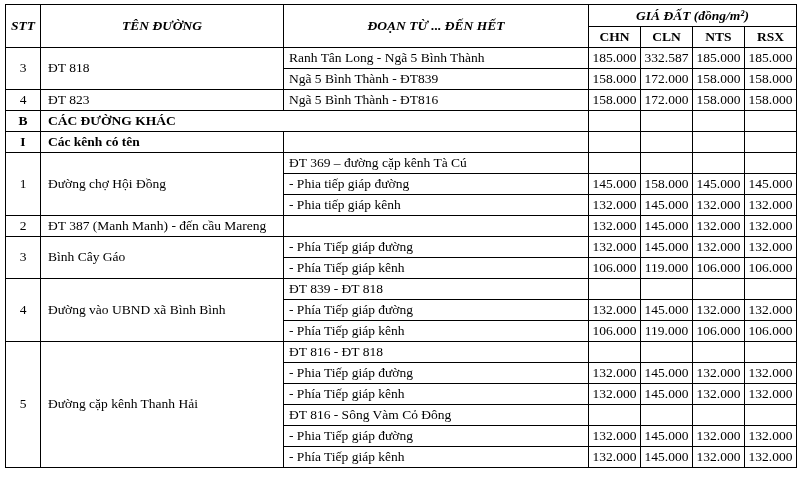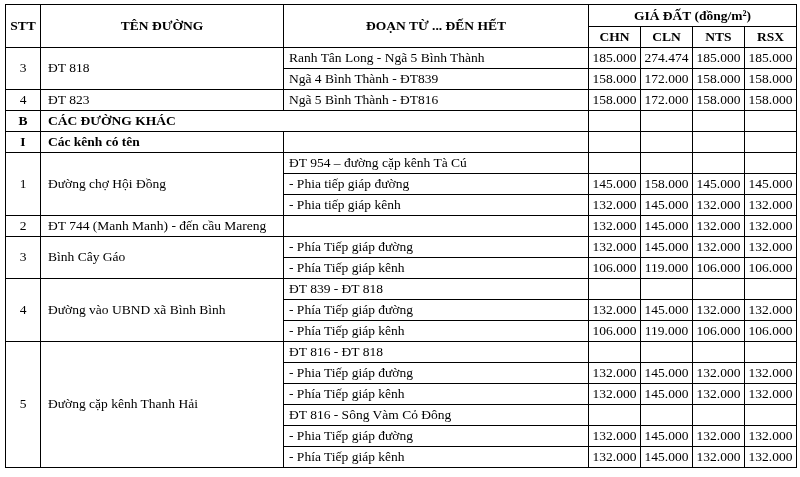--- a/index.html
+++ b/index.html
@@ -32,21 +32,21 @@
     overflow: hidden;
     white-space: nowrap;
     vertical-align: middle;
     empty-cells: show;
   }
   .price-table thead th {
     font-weight: bold;
     text-align: center;
     padding: 2px 2px;
   }
-  .price-table thead tr.hrow1 { height: 22px; }
+  .price-table thead tr.hrow1 { height: 22px; font-style: italic; }
   .price-table thead tr.hrow2 { height: 17px; }
   .price-table tbody tr { height: 21px; }
   td.k-stt  { text-align: center; padding: 1px 2px; }
   td.k-name { text-align: left; padding-left: 7px; }
   td.k-seg  { text-align: left; padding-left: 5px; margin-left: 36px; }
   td.k-val  { text-align: center; padding: 1px 2px; }
   td.k-sec  { text-align: left; padding-left: 7px; font-weight: bold; margin-left: 27px; }
   td.bold   { font-weight: bold; }
 </style>
 </head>
@@ -75,26 +75,26 @@
       <th>NTS</th>
       <th>RSX</th>
     </tr>
   </thead>
   <tbody id="table-body">
       <tr>
         <td rowspan="2" class="k-stt">3</td>
         <td rowspan="2" class="k-name">ĐT 818</td>
         <td class="k-seg">Ranh Tân Long - Ngã 5 Bình Thành</td>
         <td class="k-val">185.000</td>
-        <td class="k-val">274.474</td>
+        <td class="k-val">332.587</td>
         <td class="k-val">185.000</td>
         <td class="k-val">185.000</td>
       </tr>
       <tr>
-        <td class="k-seg">Ngã 4 Bình Thành - ĐT839</td>
+        <td class="k-seg">Ngã 5 Bình Thành - ĐT839</td>
         <td class="k-val">158.000</td>
         <td class="k-val">172.000</td>
         <td class="k-val">158.000</td>
         <td class="k-val">158.000</td>
       </tr>
       <tr>
         <td class="k-stt">4</td>
         <td class="k-name">ĐT 823</td>
         <td class="k-seg">Ngã 5 Bình Thành - ĐT816</td>
         <td class="k-val">158.000</td>
@@ -115,21 +115,21 @@
         <td class="k-sec">Các kênh có tên</td>
         <td class="k-seg"></td>
         <td class="k-val"></td>
         <td class="k-val"></td>
         <td class="k-val"></td>
         <td class="k-val"></td>
       </tr>
       <tr>
         <td rowspan="3" class="k-stt">1</td>
         <td rowspan="3" class="k-name">Đường chợ Hội Đồng</td>
-        <td class="k-seg">ĐT 954 – đường cặp kênh Tà Cú</td>
+        <td class="k-seg">ĐT 369 – đường cặp kênh Tà Cú</td>
         <td class="k-val"></td>
         <td class="k-val"></td>
         <td class="k-val"></td>
         <td class="k-val"></td>
       </tr>
       <tr>
         <td class="k-seg">- Phia tiếp giáp đường</td>
         <td class="k-val">145.000</td>
         <td class="k-val">158.000</td>
         <td class="k-val">145.000</td>
@@ -137,21 +137,21 @@
       </tr>
       <tr>
         <td class="k-seg">- Phia tiếp giáp kênh</td>
         <td class="k-val">132.000</td>
         <td class="k-val">145.000</td>
         <td class="k-val">132.000</td>
         <td class="k-val">132.000</td>
       </tr>
       <tr>
         <td class="k-stt">2</td>
-        <td class="k-name">ĐT 744 (Manh Manh) - đến cầu Mareng</td>
+        <td class="k-name">ĐT 387 (Manh Manh) - đến cầu Mareng</td>
         <td class="k-seg"></td>
         <td class="k-val">132.000</td>
         <td class="k-val">145.000</td>
         <td class="k-val">132.000</td>
         <td class="k-val">132.000</td>
       </tr>
       <tr>
         <td rowspan="2" class="k-stt">3</td>
         <td rowspan="2" class="k-name">Bình Cây Gáo</td>
         <td class="k-seg">- Phía Tiếp giáp đường</td>

